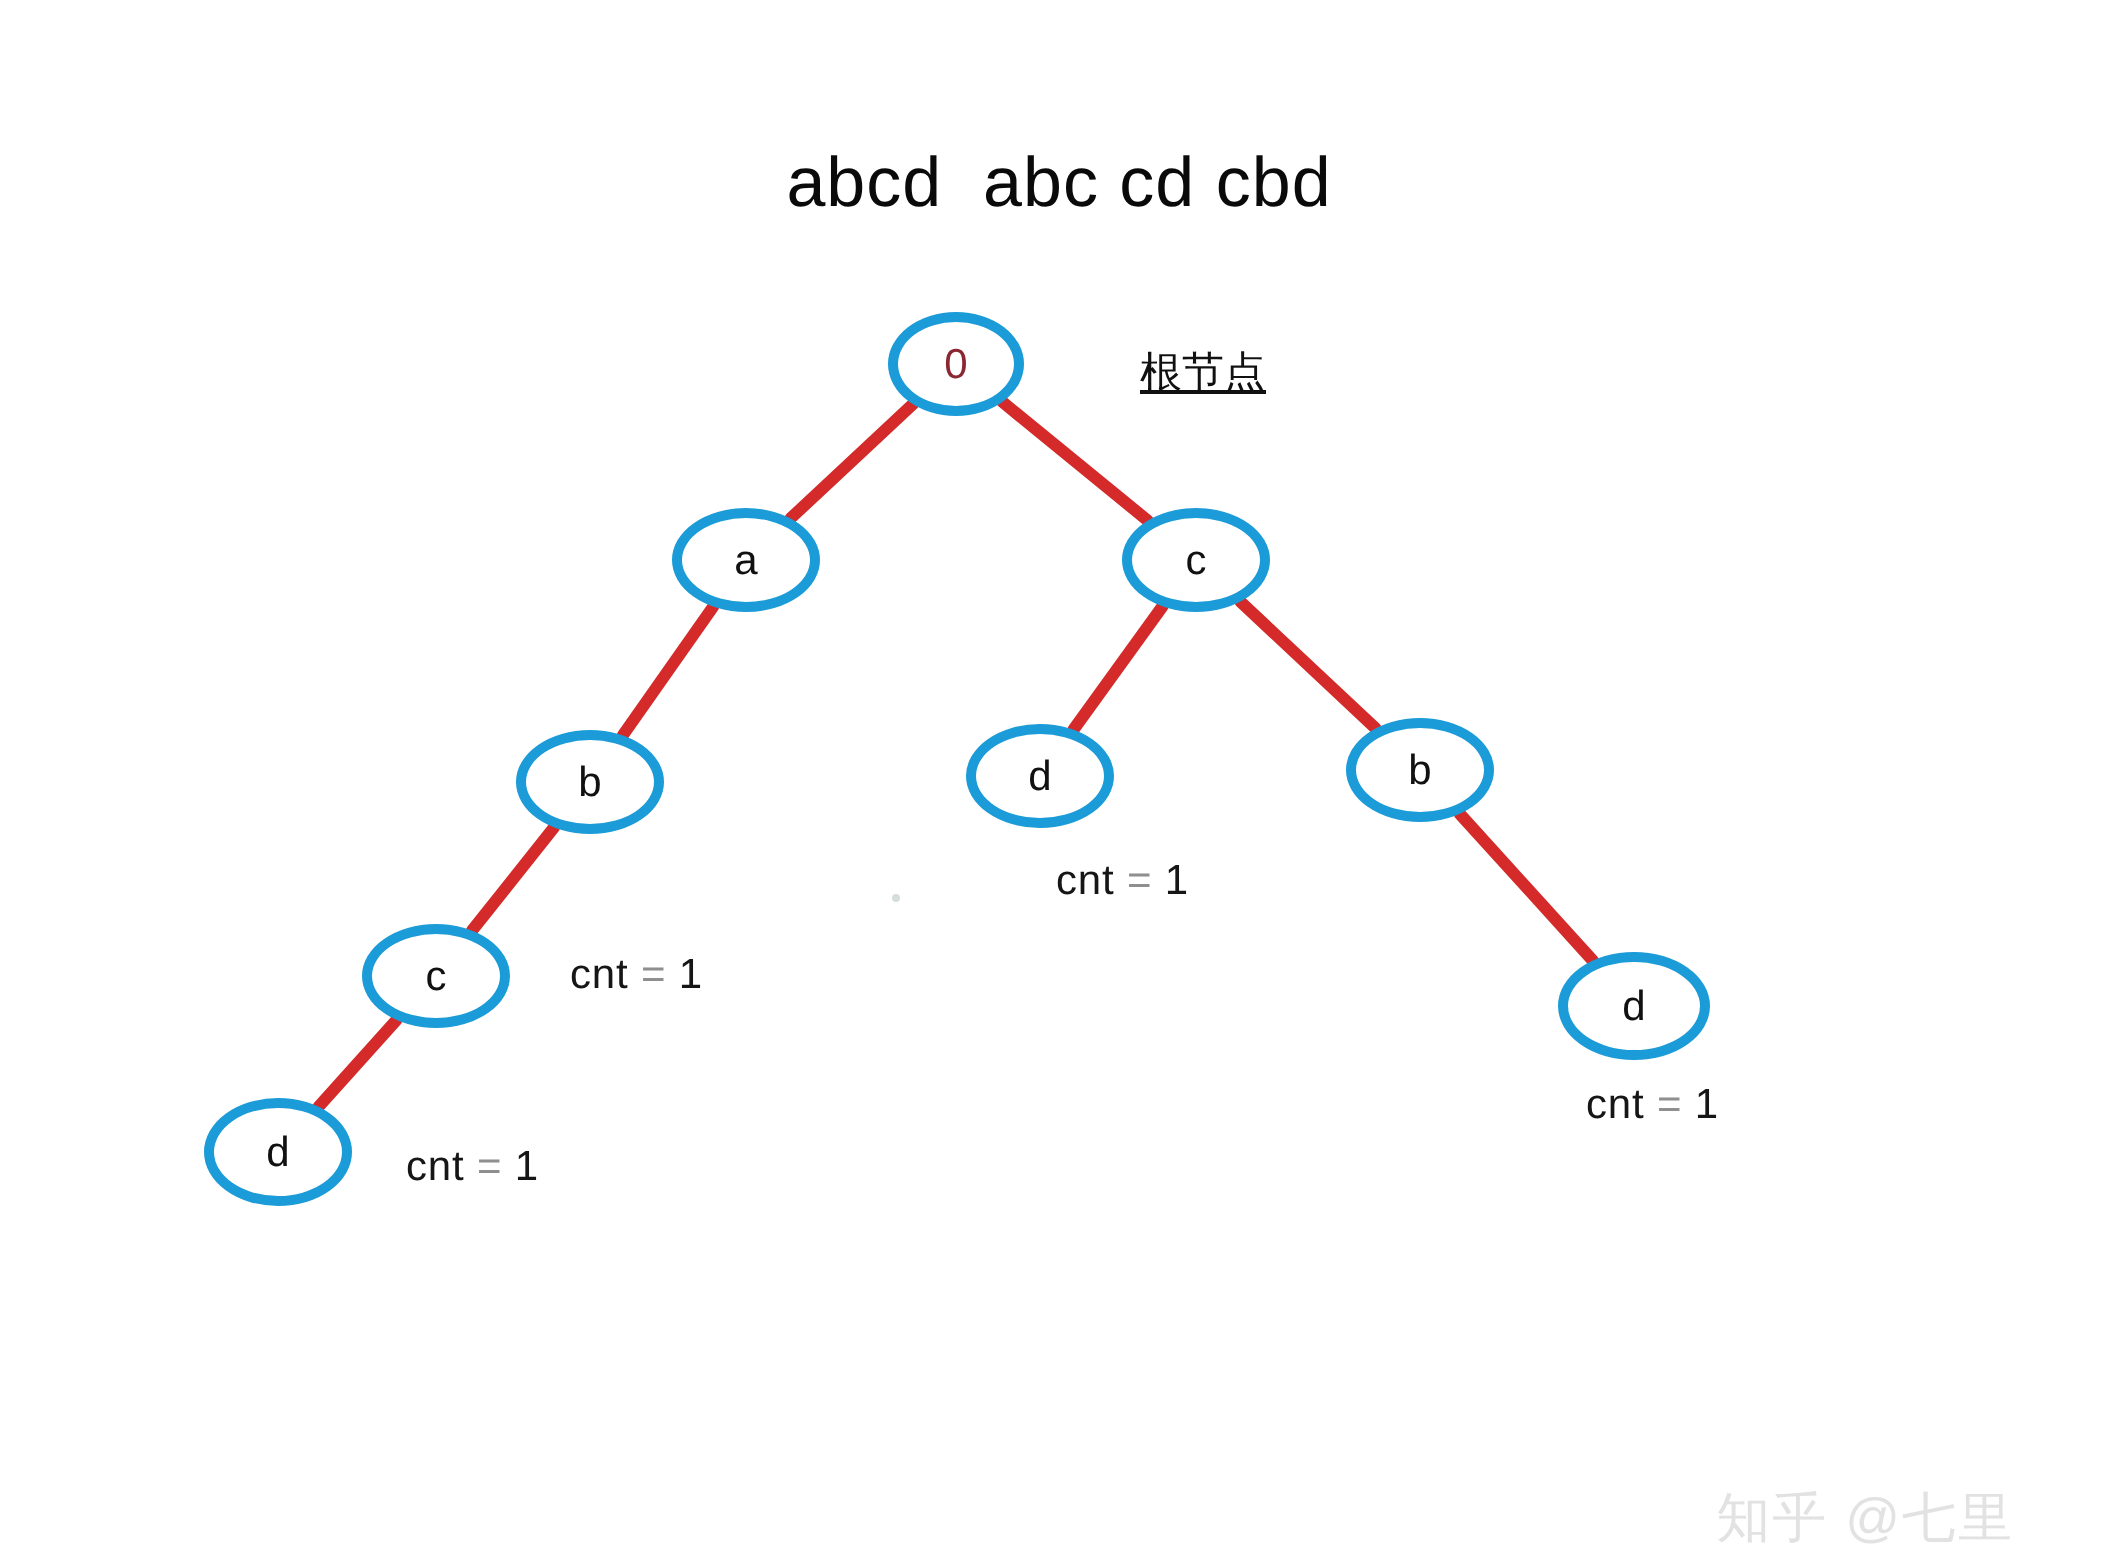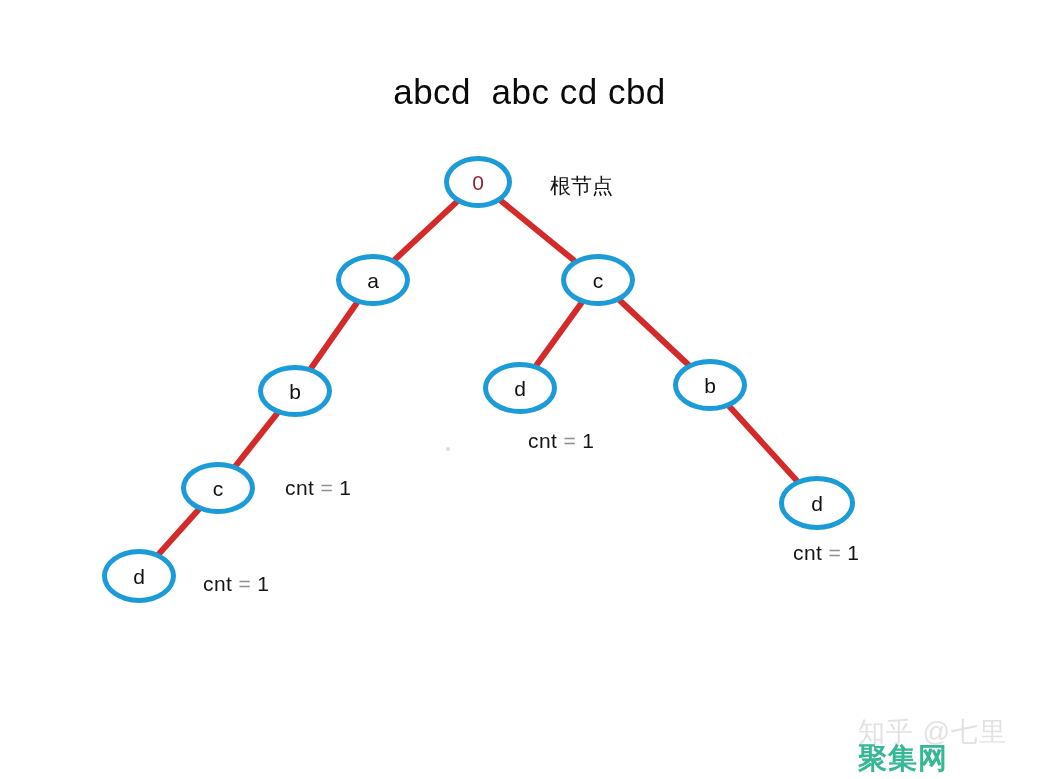--- a/index.html
+++ b/index.html
@@ -153,23 +153,22 @@
     </div>
 
   <div id="counters-layer">
       <div class="cnt" style="left: 528px; top: 429px;"><span>cnt </span><span class="eq" style="color: rgb(143, 143, 143);">=</span><span> 1</span></div>
       <div class="cnt" style="left: 285px; top: 476px;"><span>cnt </span><span class="eq" style="color: rgb(143, 143, 143);">=</span><span> 1</span></div>
       <div class="cnt" style="left: 793px; top: 541px;"><span>cnt </span><span class="eq" style="color: rgb(143, 143, 143);">=</span><span> 1</span></div>
       <div class="cnt" style="left: 203px; top: 572px;"><span>cnt </span><span class="eq" style="color: rgb(143, 143, 143);">=</span><span> 1</span></div>
     </div>
 
   <div id="annots-layer">
-      <div class="annot" style="left: 550px; top: 172px;">根节点</div>
+      <div class="annot" style="left: 570px; top: 172px; text-decoration: underline;">根节点</div>
     </div>
 
   <div class="speck" style="left:446px; top:447px;"></div>
 
   <div class="watermark">
     <div class="wm-top">知乎 @七里</div>
-    <div class="wm-bottom">聚集网</div>
   </div>
 
 </div>
 
 </body></html>

